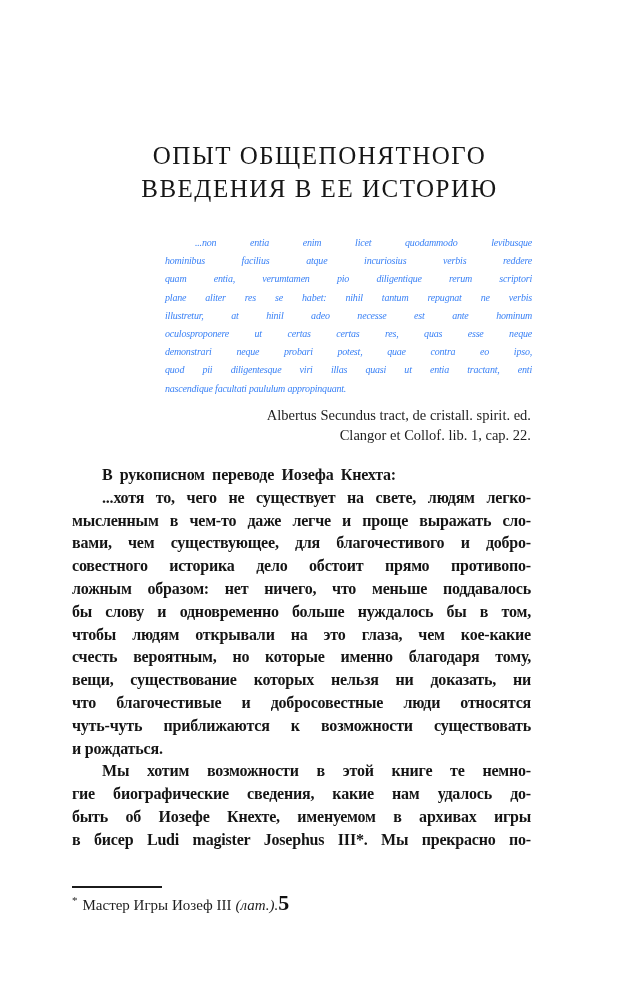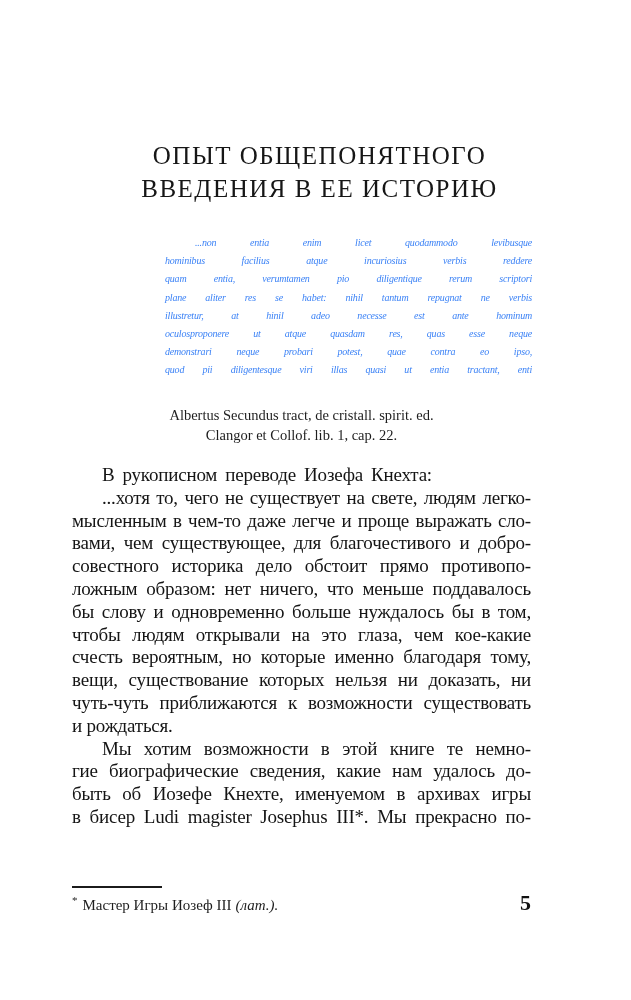--- a/index.html
+++ b/index.html
@@ -39,34 +39,35 @@
     font-size: 10px;
     line-height: 18.2px;
     letter-spacing: -0.2px;
     color: #3b82f6;
   }
   .attribution {
     position: absolute;
     top: 406px;
     left: 72px;
     width: 459px;
-    text-align: center;
+    text-align: right;
     font-size: 14.5px;
     line-height: 19.5px;
     color: #1e1e1e;
   }
   .maintext {
     position: absolute;
     top: 464px;
     left: 72px;
     width: 459px;
-    font-size: 19px;
+    font-size: 16px;
     line-height: 22.8px;
     letter-spacing: -0.2px;
     color: #151515;
+    font-weight: bold;
   }
   .just {
     text-align: justify;
     text-align-last: justify;
   }
   .ind { text-indent: 30px; }
   .wide { word-spacing: 3.5px; }
   .rule {
     position: absolute;
     top: 886px;
@@ -74,21 +75,21 @@
     width: 90px;
     height: 0;
     border-top: 2px solid #1b1b1b;
   }
   .footline {
     position: absolute;
     top: 893px;
     left: 72px;
     width: 459px;
     display: flex;
-    justify-content: space-between;
+    justify-content: flex-start;
     align-items: baseline;
   }
   .footnote {
     font-size: 15px;
     line-height: 20px;
     color: #1e1e1e;
   }
   .footnote sup {
     font-size: 11px;
     line-height: 0;
@@ -114,42 +115,44 @@
     <span class="tl">ОПЫТ ОБЩЕПОНЯТНОГО</span>
     <span class="tl">ВВЕДЕНИЯ В ЕЕ ИСТОРИЮ</span>
   </h1>
 
   <div class="epigraph">
     <div class="just ind">...non entia enim licet quodammodo levibusque</div>
     <div class="just">hominibus facilius atque incuriosius verbis reddere</div>
     <div class="just">quam entia, verumtamen pio diligentique rerum scriptori</div>
     <div class="just">plane aliter res se habet: nihil tantum repugnat ne verbis</div>
     <div class="just">illustretur, at hinil adeo necesse est ante hominum</div>
-    <div class="just">oculosproponere ut atque quasdam res, quas esse neque</div>
+    <div class="just">oculosproponere ut certas certas res, quas esse neque</div>
     <div class="just">demonstrari neque probari potest, quae contra eo ipso,</div>
     <div class="just">quod pii diligentesque viri illas quasi ut entia tractant, enti</div>
+    <div>nascendique facultati paululum appropinquant.</div>
   </div>
 
   <div class="attribution">
     <div>Albertus Secundus tract, de cristall. spirit. ed.</div>
     <div>Clangor et Collof. lib. 1, cap. 22.</div>
   </div>
 
   <div class="maintext">
     <div class="ind wide">В рукописном переводе Иозефа Кнехта:</div>
 
     <div class="just ind">...хотя то, чего не существует на свете, людям легко-</div>
     <div class="just">мысленным в чем-то даже легче и проще выражать сло-</div>
     <div class="just">вами, чем существующее, для благочестивого и добро-</div>
     <div class="just">совестного историка дело обстоит прямо противопо-</div>
     <div class="just">ложным образом: нет ничего, что меньше поддавалось</div>
     <div class="just">бы слову и одновременно больше нуждалось бы в том,</div>
     <div class="just">чтобы людям открывали на это глаза, чем кое-какие</div>
     <div class="just">счесть вероятным, но которые именно благодаря тому,</div>
     <div class="just">вещи, существование которых нельзя ни доказать, ни</div>
+    <div class="just">что благочестивые и добросовестные люди относятся</div>
     <div class="just">чуть-чуть приближаются к возможности существовать</div>
     <div>и рождаться.</div>
 
     <div class="just ind">Мы хотим возможности в этой книге те немно-</div>
     <div class="just">гие биографические сведения, какие нам удалось до-</div>
     <div class="just">быть об Иозефе Кнехте, именуемом в архивах игры</div>
     <div class="just">в бисер Ludi magister Josephus III*. Мы прекрасно по-</div>
   </div>
 
   <div class="rule"></div>

